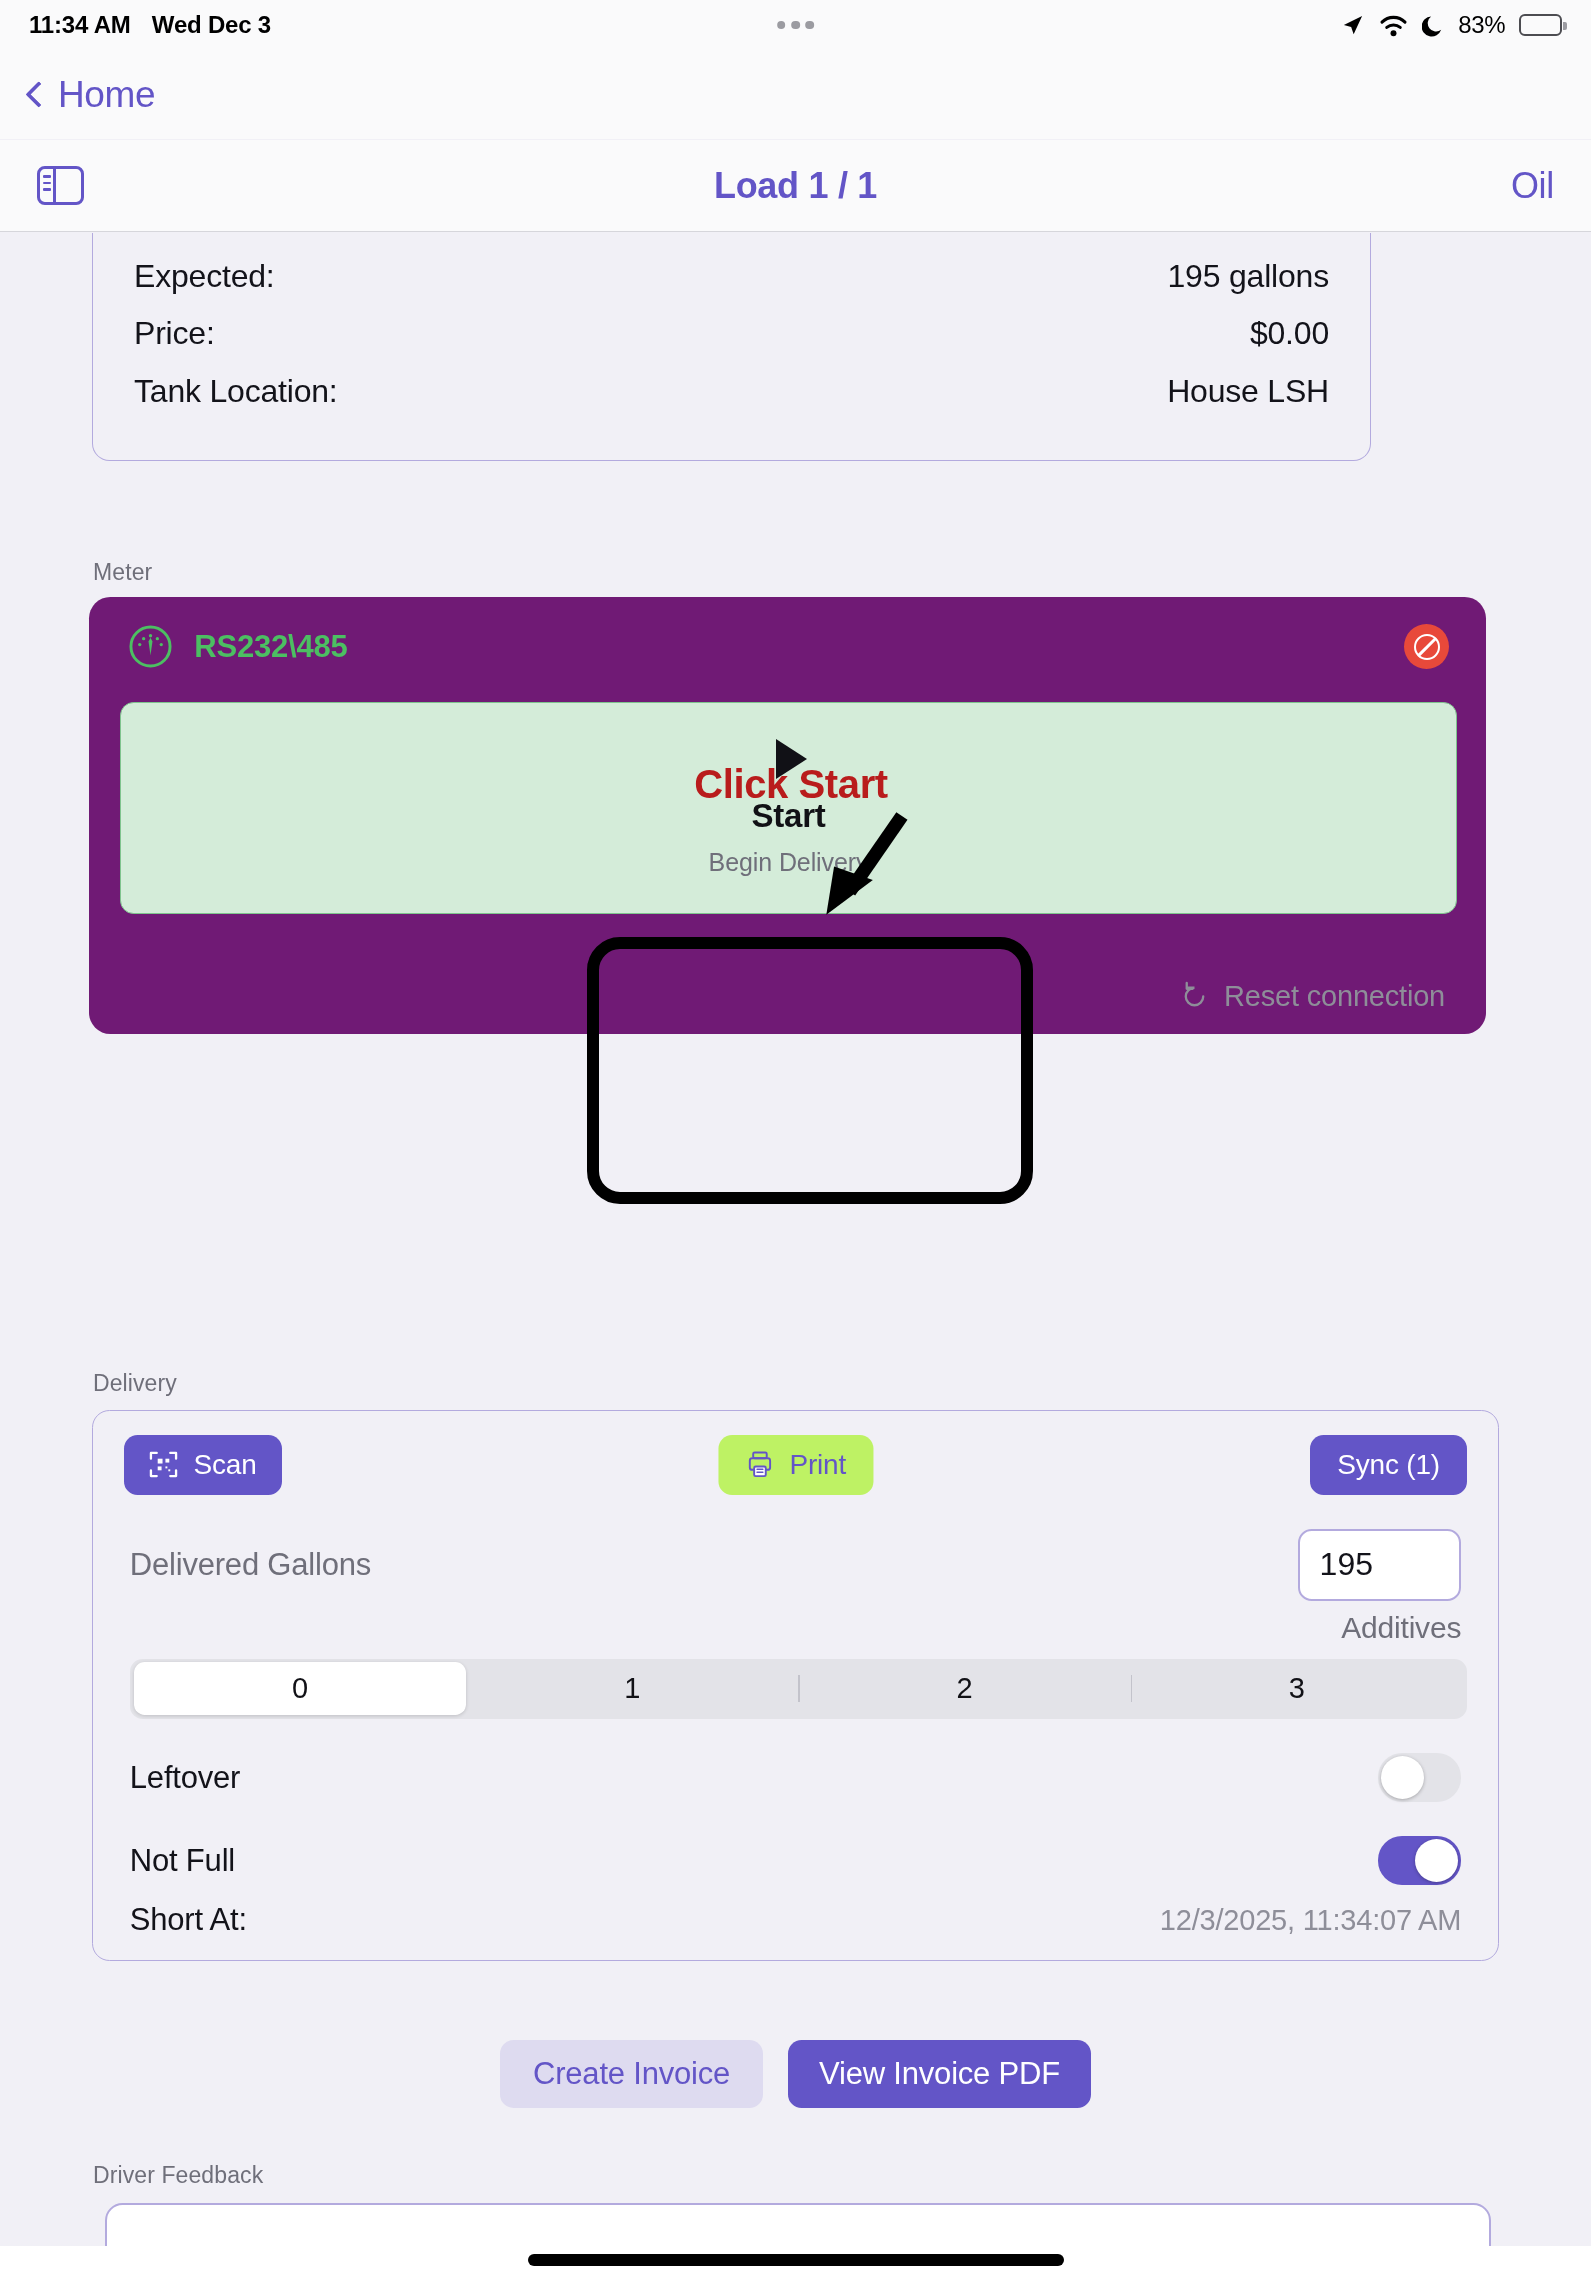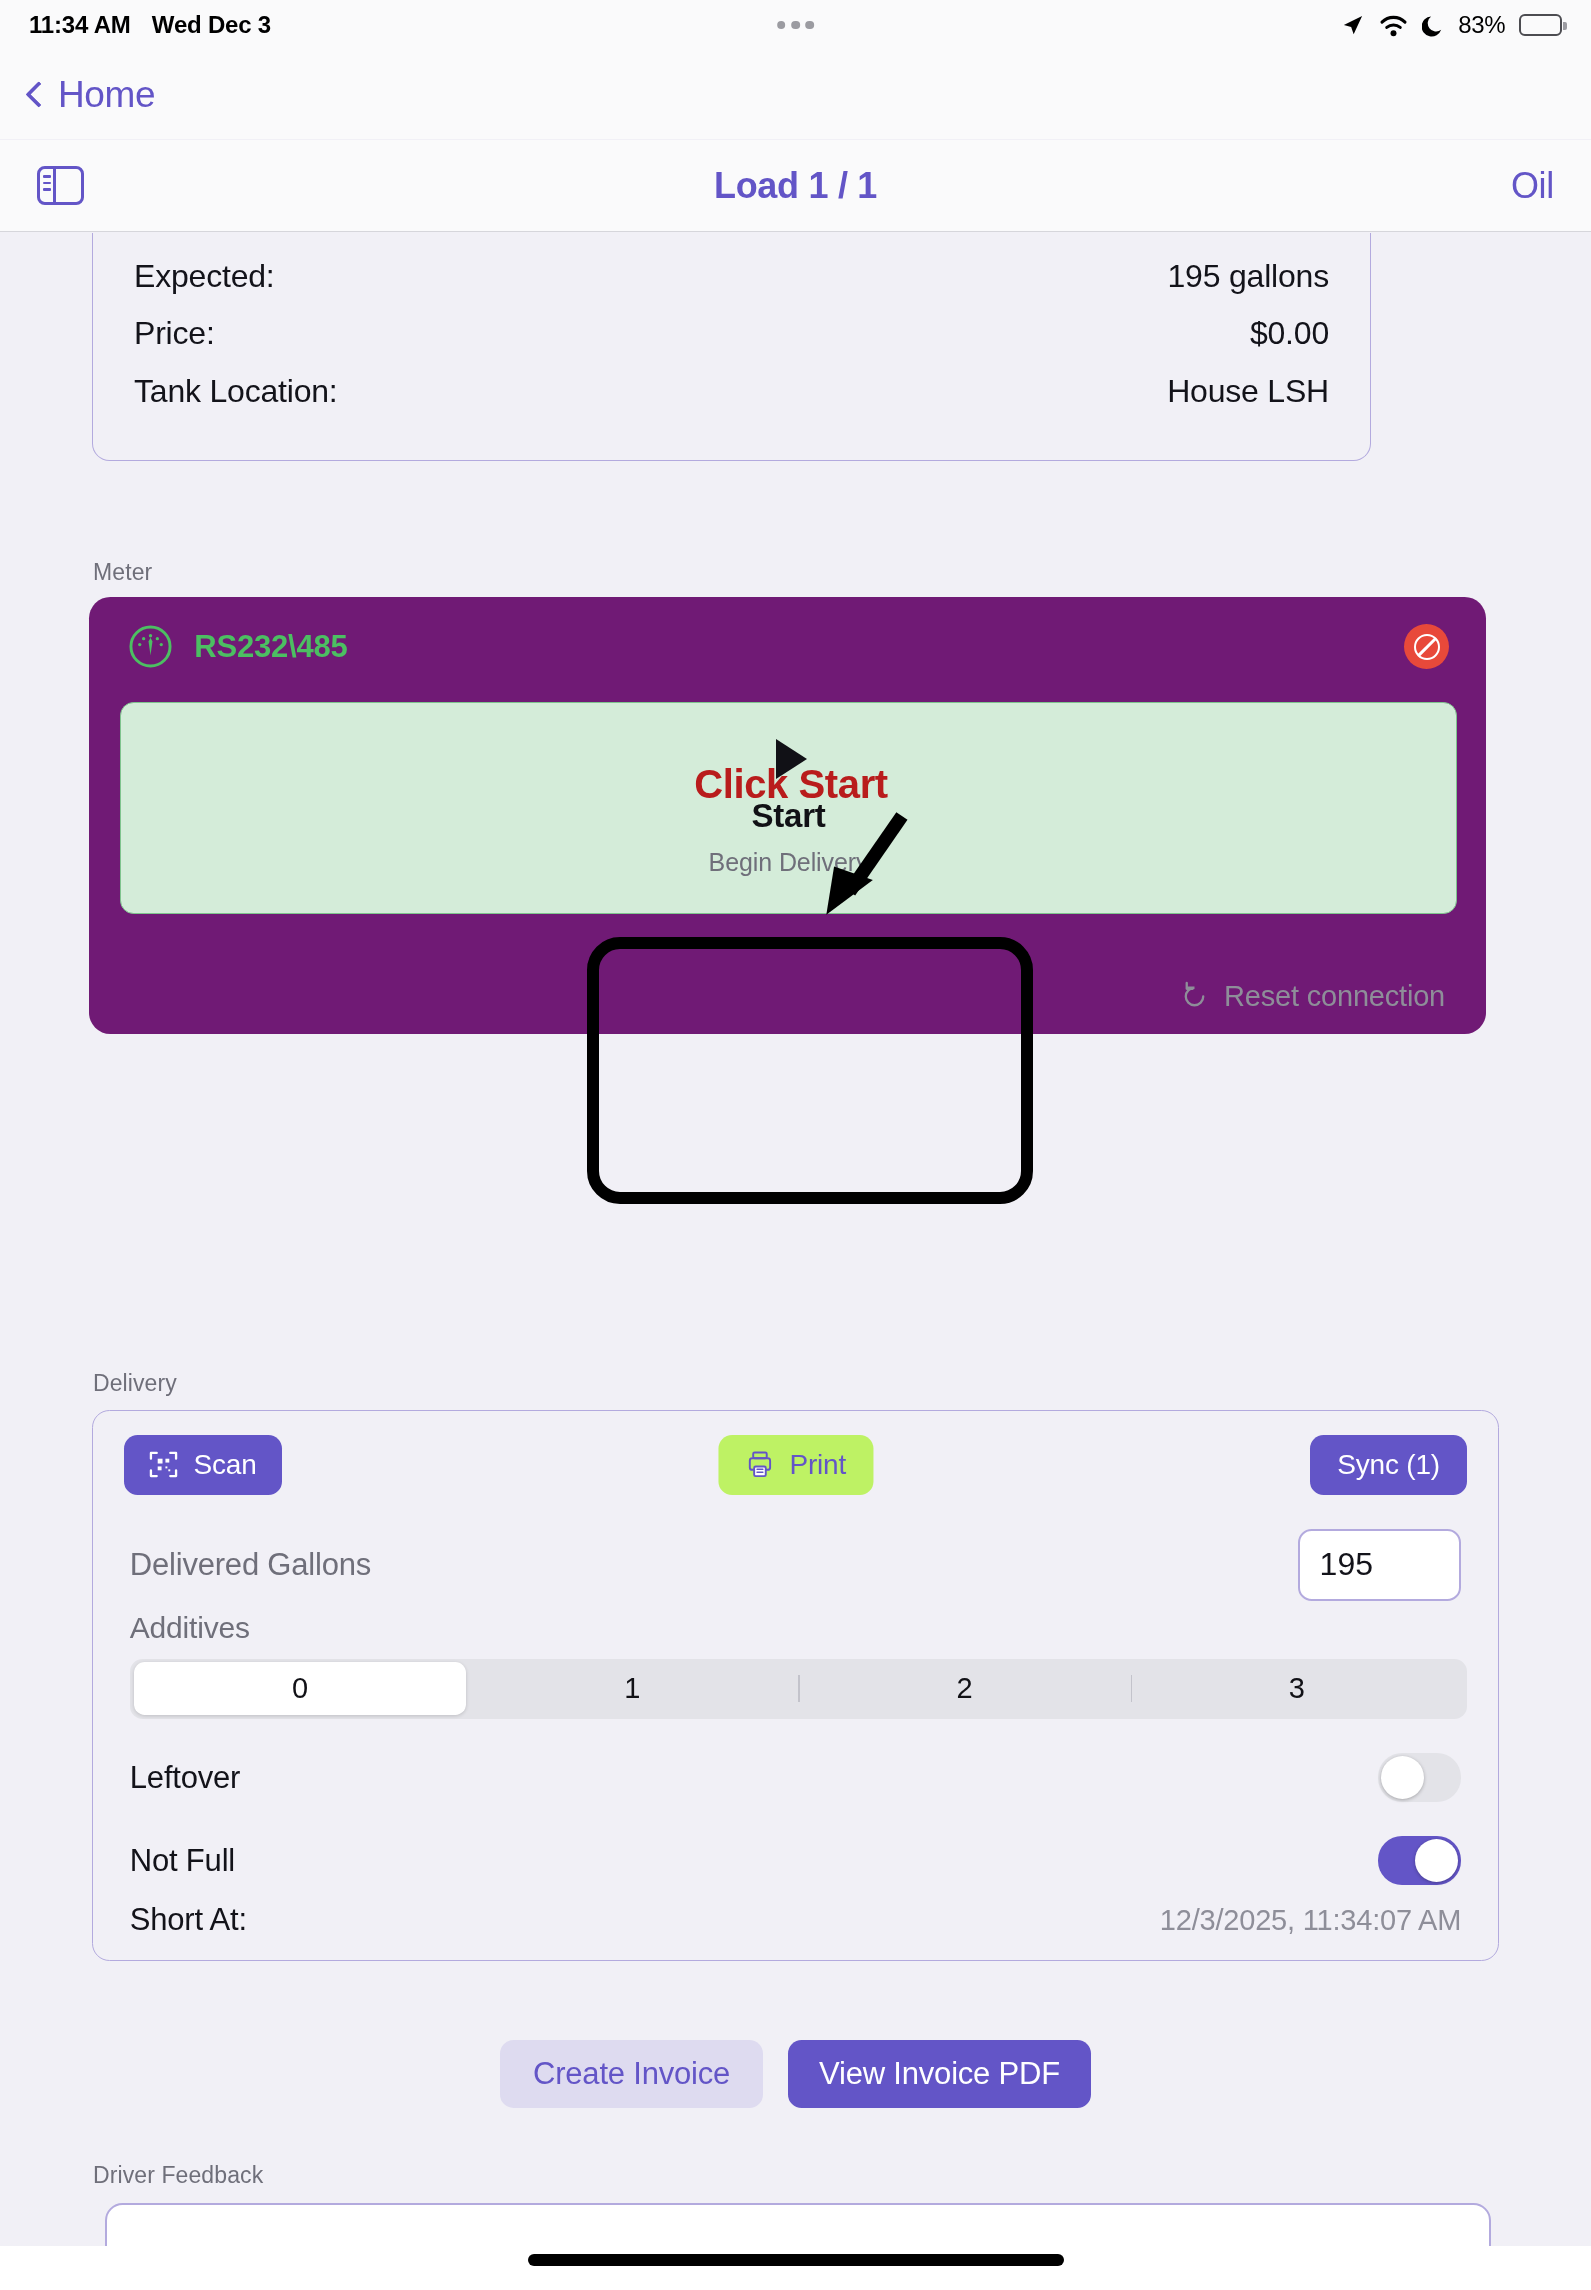--- a/index.html
+++ b/index.html
@@ -170,21 +170,21 @@
     padding: 0 27px; height: 60px; font-size: 28px; letter-spacing: -0.2px;
     justify-content: center;
   }
   .row-gallons { display: flex; align-items: center; justify-content: space-between; height: 93px; padding: 0 5.8px; }
   .lbl-gallons { font-size: 31px; color: #6f6f7a; letter-spacing: -0.2px; }
   .gal-input {
     width: 163px; height: 72px; border: 2.4px solid #b3aade; border-radius: 13.6px;
     background: #fff; font-size: 32px; color: #13131a; font-family: inherit;
     padding-left: 19.4px; outline: none;
   }
-  .lbl-additives { font-size: 30px; color: #6f6f7a; letter-spacing: -0.2px; padding: 0 5.8px; }
+  .lbl-additives { font-size: 30px; color: #6f6f7a; letter-spacing: -0.2px; padding: 0 5.8px; text-align: right; }
   .segmented {
     margin-top: 13.6px; margin-left: 5.8px;
     width: 1337px; height: 60px; background: #e3e3e8; border-radius: 12.6px;
     display: flex; padding: 3.9px; position: relative;
   }
   .seg {
     flex: 1; display: flex; align-items: center; justify-content: center;
     font-size: 29px; color: #111116; cursor: pointer; border-radius: 10.7px;
     position: relative; letter-spacing: -0.2px;
   }

